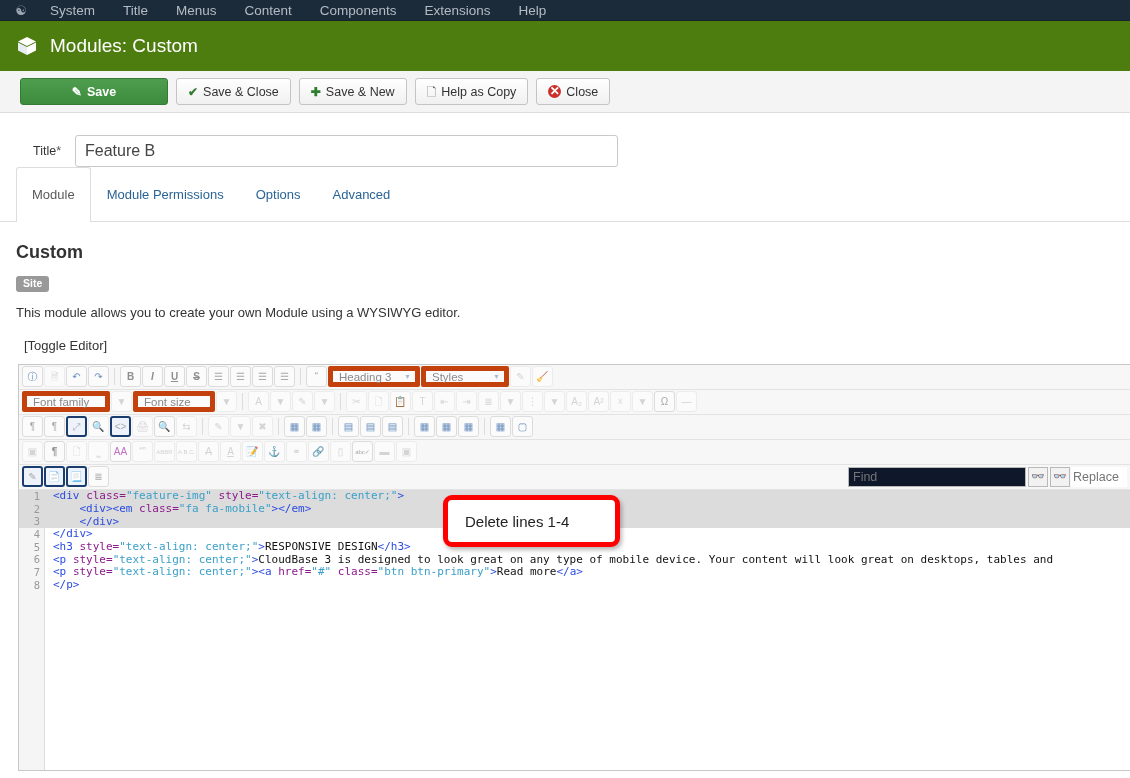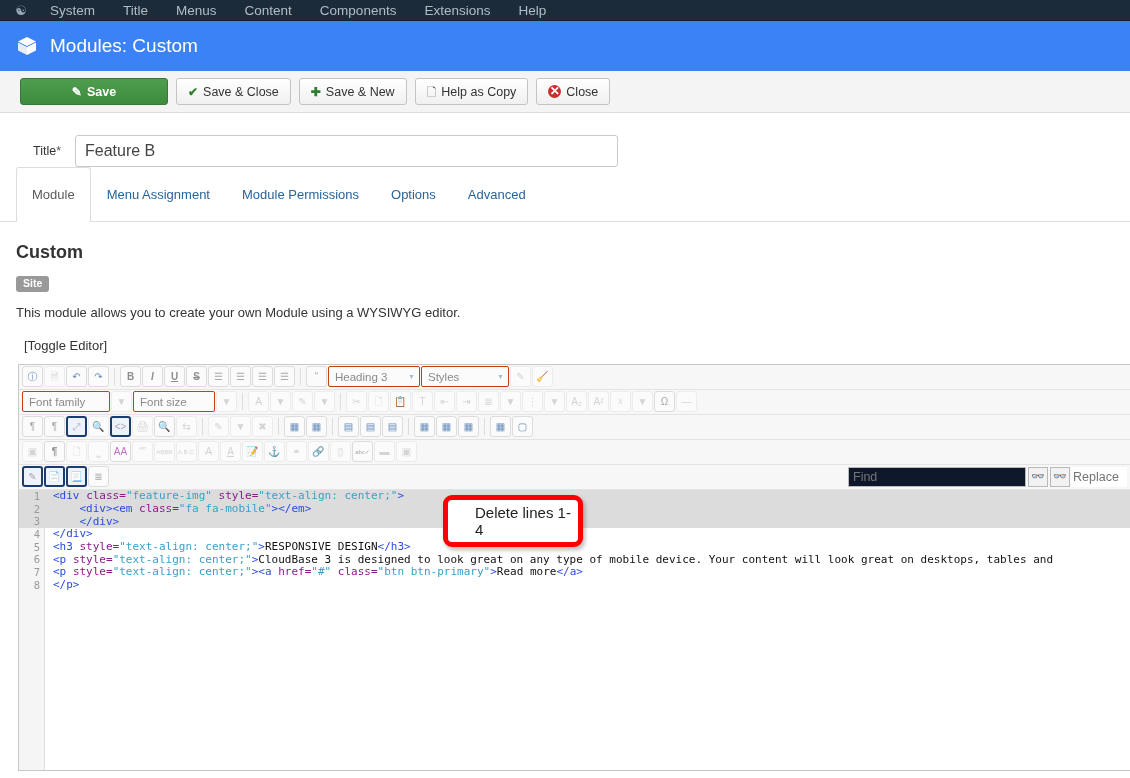--- a/index.html
+++ b/index.html
@@ -33,21 +33,21 @@
     color: #b3bcc4;
     font-size: 13.5px;
     margin-right: 28px;
     cursor: pointer;
     white-space: nowrap;
   }
 
   
   #pageheader {
     height: 50px;
-    background: #3b82f6;
+    background: #4d7c0f;
     display: flex;
     align-items: center;
     padding-left: 16px;
   }
   #pageheader .cube-icon {
     width: 22px; height: 22px;
     margin-right: 12px;
     display: inline-block;
     position: relative;
   }
@@ -221,21 +221,21 @@
   .tbtn.active { border: 2px solid #1a3c6e; background: #eef3fb; }
   .tbtn.ghost  { border-color: #ececec; color: #d4d4d4; }
   .tsep {
     width: 1px; height: 17px;
     background: #dddddd;
     margin: 0 4px;
     flex: 0 0 auto;
   }
   .tsel {
     height: 21px;
-    border: 1px solid #c2410c;
+    border: 5px solid #c2410c;
     border-radius: 2px;
     background: #fbfbfb;
     display: inline-flex;
     align-items: center;
     font-size: 11.5px;
     color: #8a8a8a;
     padding: 0 4px 0 6px;
     cursor: pointer;
     flex: 0 0 auto;
     gap: 4px;
@@ -314,28 +314,28 @@
   .tg  { color: #2b4ce0; }   
   .at  { color: #8b1a8b; }   
   .vl  { color: #3aa0c8; }   
   .tx  { color: #111111; }
 
   
   #callout {
     position: absolute;
     left: 443px;
     top: 495px;
-    width: 140px;
+    width: 177px;
     height: 52px;
     background: #ffffff;
     border: 5px solid #ff0000;
     border-radius: 9px;
     display: flex;
     align-items: center;
-    padding-left: 27px;
+    padding-left: 17px;
     font-size: 15px;
     color: #222222;
     z-index: 50;
     box-shadow: 2px 3px 4px rgba(0,0,0,0.28);
   }
 </style>
 </head>
 <body>
 
 <div id="topbar">
@@ -385,21 +385,20 @@
 
 <div id="titlerow">
   <span class="label">
     <span>Title</span><span class="req">*</span>
   </span>
   <input type="text" value="Feature B" style="">
 </div>
 
 <div id="tabs">
   <div class="tab active">Module</div>
-  <div class="tab">Menu Assignment</div>
   <div class="tab">Module Permissions</div>
   <div class="tab">Options</div>
   <div class="tab">Advanced</div>
 </div>
 
 <div id="moduleinfo">
   <h2>Custom</h2>
   <div class="badge-site">Site</div>
   <div class="desc">This module allows you to create your own Module using a WYSIWYG editor.</div>
   <div id="toggle-editor">[Toggle Editor]</div>

